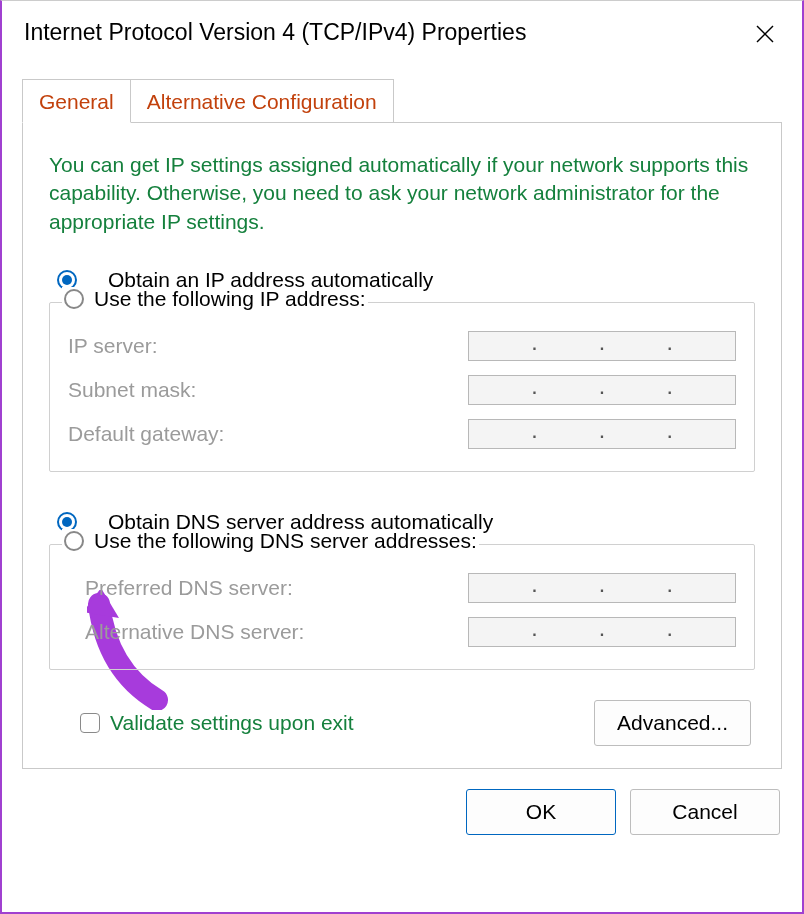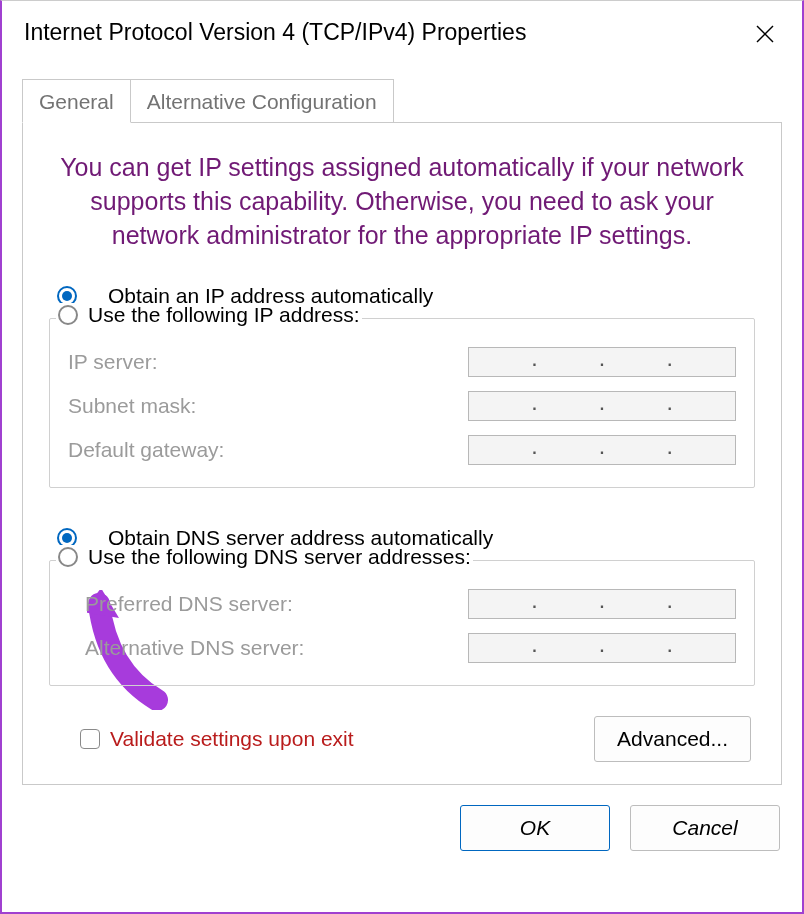--- a/index.html
+++ b/index.html
@@ -45,46 +45,45 @@
     display: flex;
     align-items: flex-end;
     position: relative;
   }
   .tab {
     border: 1px solid #c9c9c9;
     border-bottom: none;
     background: #fff;
     padding: 10px 16px 8px 16px;
     font-size: 21px;
-    color: #737373;
+    color: #c2410c;
     margin-right: -1px;
     position: relative;
   }
   .tab.active {
     background: #fff;
     z-index: 2;
     border-bottom: 1px solid #fff;
     margin-bottom: -1px;
   }
   .tab:not(.active) {
     background: #fff;
   }
   .panel {
     border: 1px solid #c9c9c9;
     padding: 28px 26px 22px 26px;
     position: relative;
     z-index: 1;
   }
 
   .intro {
-    font-size: 25px;
-    color: #701a75;
+    font-size: 21px;
+    color: #15803d;
     line-height: 1.35;
     margin-bottom: 32px;
-    text-align: center;
   }
 
   
   .radio-row {
     display: flex;
     align-items: center;
     margin: 0 0 10px 8px;
     font-size: 21px;
     color: #000;
     gap: 21px;
@@ -115,21 +114,21 @@
   .groupbox {
     border: 1px solid #d0d0d0;
     border-radius: 2px;
     margin: 0 0 38px 0;
     padding: 22px 18px 18px 18px;
     position: relative;
   }
   .groupbox .legend {
     position: absolute;
     top: -16px;
-    left: 6px;
+    left: 12px;
     background: #fff;
     display: flex;
     align-items: center;
     padding: 0 2px;
     font-size: 21px;
   }
   .groupbox.dns { margin-bottom: 24px; padding-left: 35px; }
 
   .field-row {
     display: flex;
@@ -167,41 +166,40 @@
     height: 20px;
     border: 1px solid #8a8a8a;
     border-radius: 4px;
     margin-right: 10px;
     flex-shrink: 0;
   }
   .validate-left {
     display: flex;
     align-items: center;
     font-size: 21px;
-    color: #b91c1c;
+    color: #15803d;
     padding-left: 27px;
   }
   .btn {
     border: 1px solid #bdbdbd;
     background: #fdfdfd;
     border-radius: 3px;
     padding: 10px 22px;
     font-size: 21px;
     color: #000;
     min-width: 150px;
     text-align: center;
   }
 
   
   .bottom-buttons {
     display: flex;
     justify-content: flex-end;
-    gap: 20px;
+    gap: 14px;
     margin: 20px 22px 0 0;
-    font-style: italic;
   }
   .btn.primary {
     border: 1.5px solid #0067c0;
   }
 
   
   .arrow-annot {
     position: absolute;
     left: 87px;
     top: 590px;

